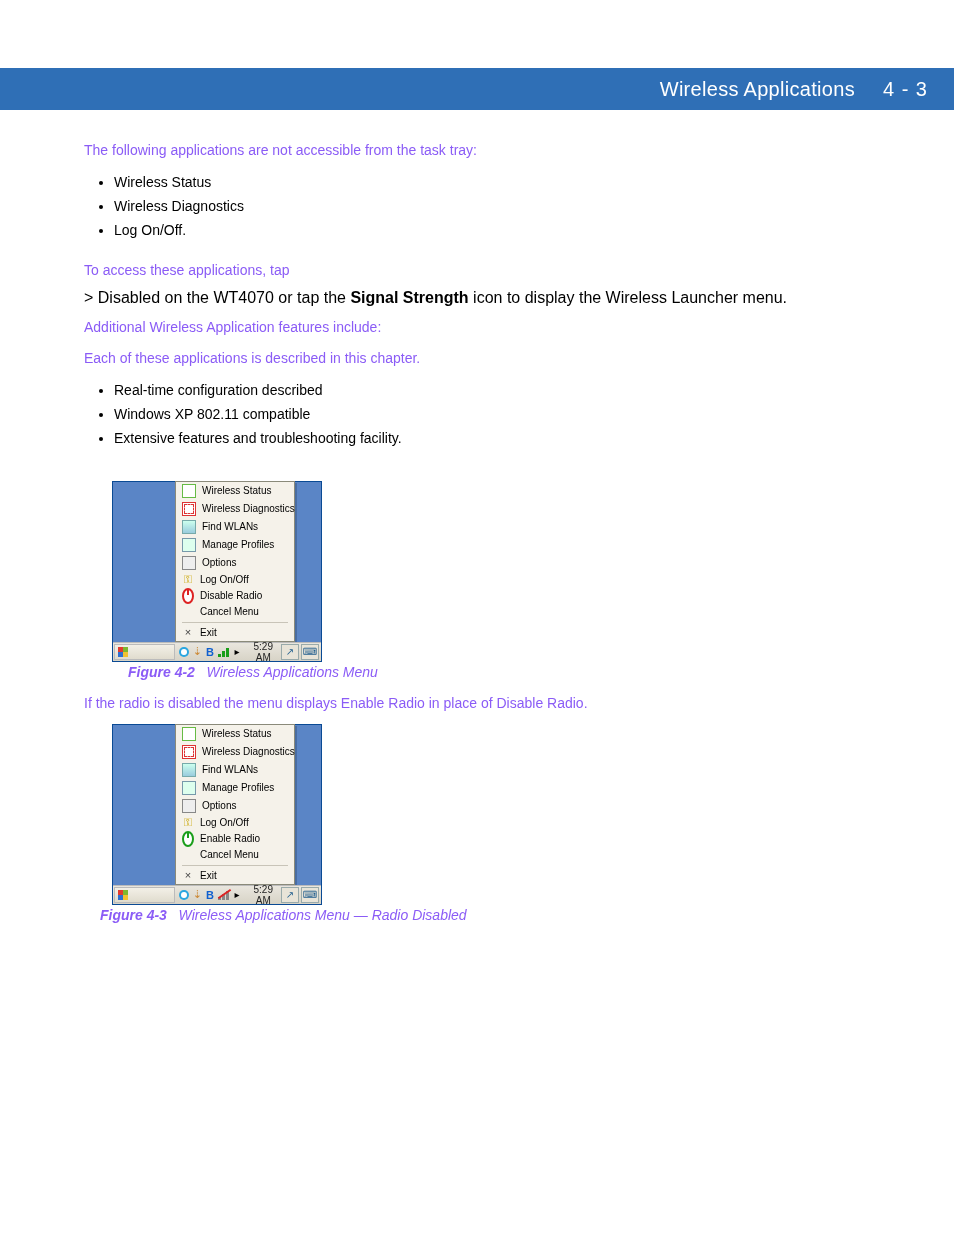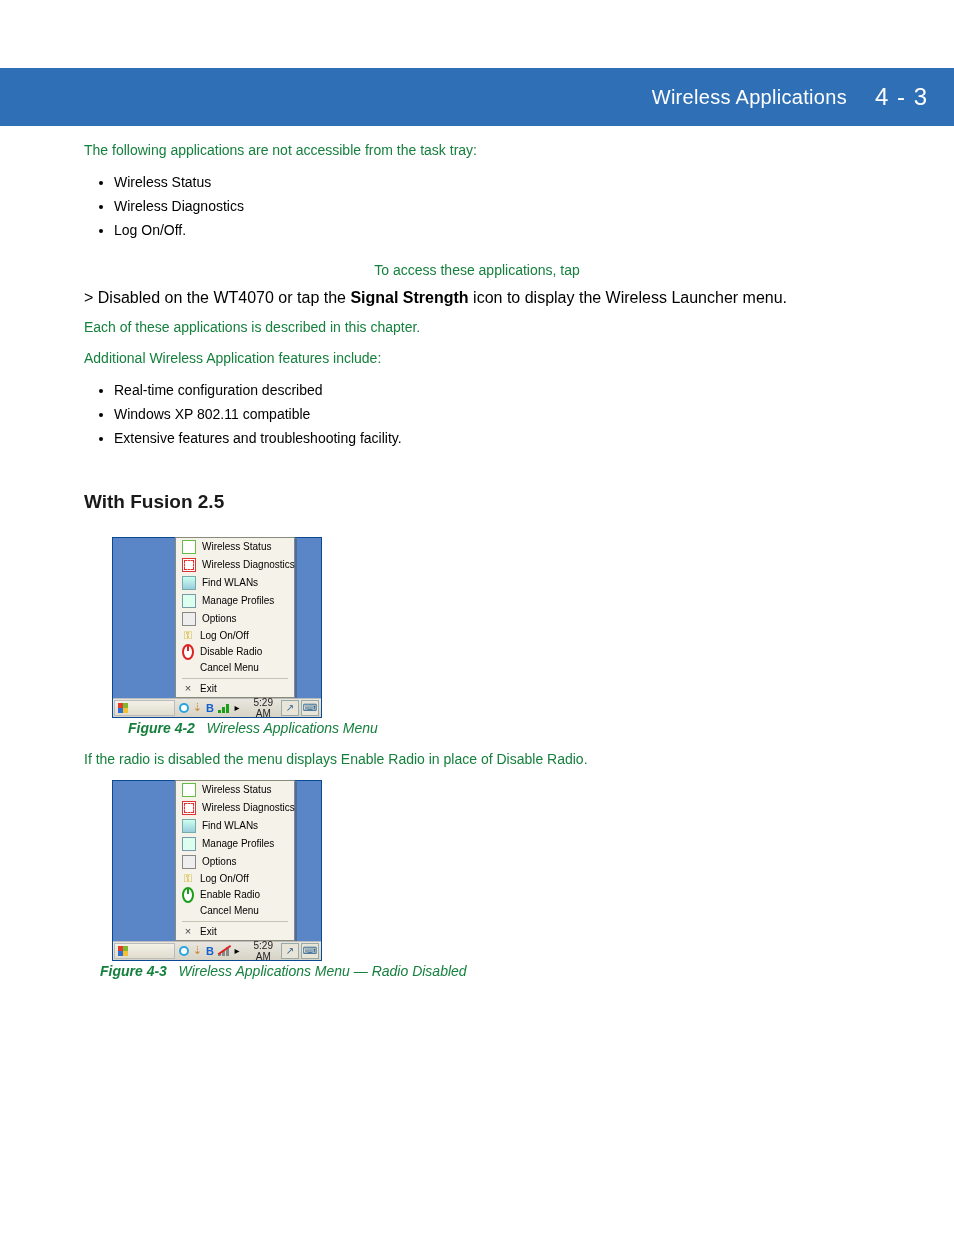--- a/index.html
+++ b/index.html
@@ -14,64 +14,63 @@
     width: 954px;
     height: 1235px;
     position: relative;
     background: #fff;
   }
   .topband {
     position: absolute;
     top: 68px;
     left: 0;
     right: 0;
-    height: 58px;
+    height: 42px;
     background: #2f6fb6;
     display: flex;
     align-items: center;
     justify-content: flex-end;
     padding-right: 26px;
     color: #fff;
     font-family: "Segoe UI", Arial, sans-serif;
   }
   .topband .title {
     font-size: 20px;
     font-weight: 300;
     letter-spacing: 0.3px;
   }
   .topband .pg {
-    font-size: 24px;
+    font-size: 20px;
     font-weight: 300;
     margin-left: 28px;
     letter-spacing: 1px;
   }
   .body {
     position: absolute;
     top: 140px;
     left: 84px;
     right: 60px;
   }
   .body p {
     font-size: 14px;
     line-height: 1.5;
-    color: #15803d;
+    color: #8b5cf6;
     margin: 0 0 10px 0;
   }
   .body ul {
     margin: 0 0 18px 0;
     padding-left: 30px;
   }
   .body ul li {
     font-size: 14px;
     line-height: 1.7;
     list-style: disc;
   }
   .body .trigger-line {
     margin: 12px 0 8px 0;
-    text-align: center;
   }
   .win-logo {
     display: inline-block;
     width: 16px; height: 16px;
     vertical-align: -3px;
     margin: 0 2px;
   }
   .win-logo { position: relative; }
   .wl-r { background:#e33b2e; left:0; top:0; border-radius:2px 0 0 0; transform: skewX(-8deg); }
   .wl-g { background:#7db82f; left:8px; top:0; border-radius:0 2px 0 0; transform: skewX(-8deg);}
@@ -233,31 +232,30 @@
       <span class="win-logo">
         </span></p><div class="wl-r"></div><div class="wl-g"></div><div class="wl-b"></div><div class="wl-y"></div>
       
       <span> &gt; </span>
       <span>Disabled</span>
       <span> on the WT4070 or tap the </span>
       <b>Signal Strength</b>
       <span> icon to display the Wireless Launcher menu.</span>
     <p></p>
 
+    <p>Additional Wireless Application features include:</p>
+
     <p>Each of these applications is described in this chapter.</p>
-
-    <p>Additional Wireless Application features include:</p>
     <ul>
       <li>Real-time configuration described</li>
       <li>Windows XP 802.11 compatible</li>
       <li>Extensive features and troubleshooting facility.</li>
     </ul>
 
 
-    <div class="h2">With Fusion 2.5</div>
 
     <div class="spacer-top"></div>
 
     
     <div class="shot">
       <div class="desktop-area">
         <div class="menu">
           <div class="mi">
             <span class="ico ico-doc"></span>
             <span>Wireless Status</span>

